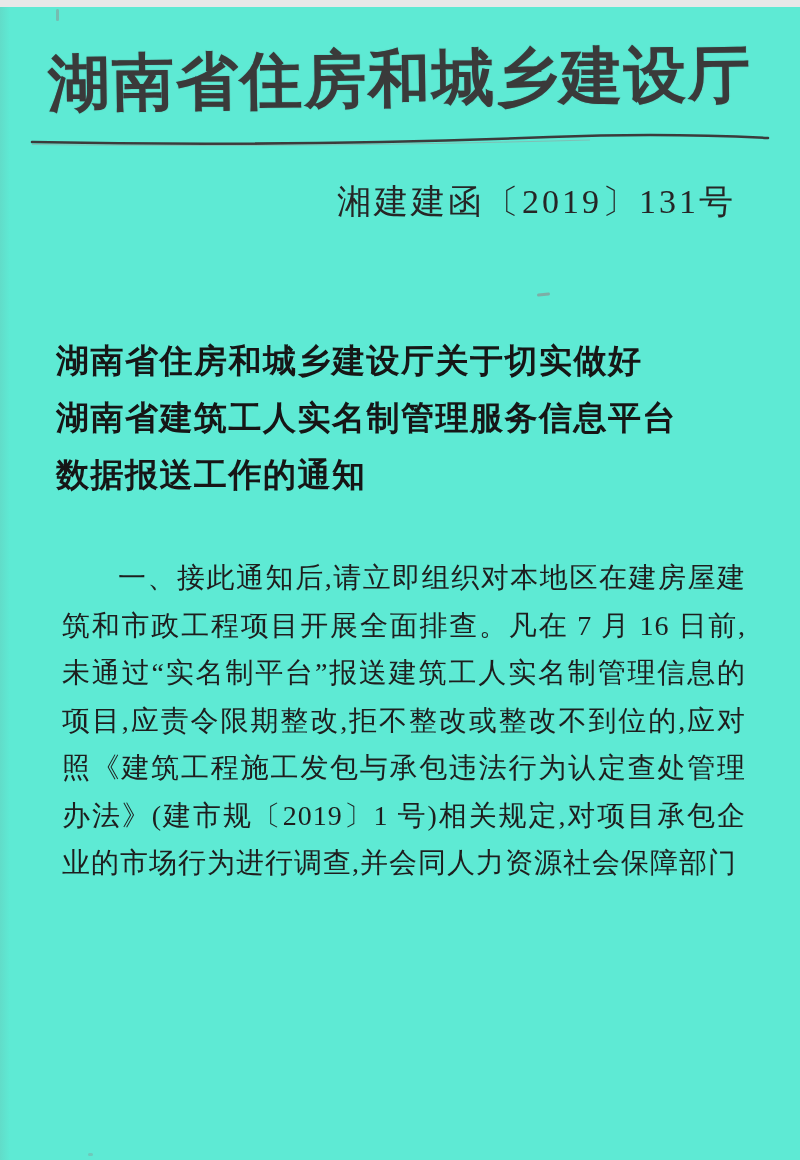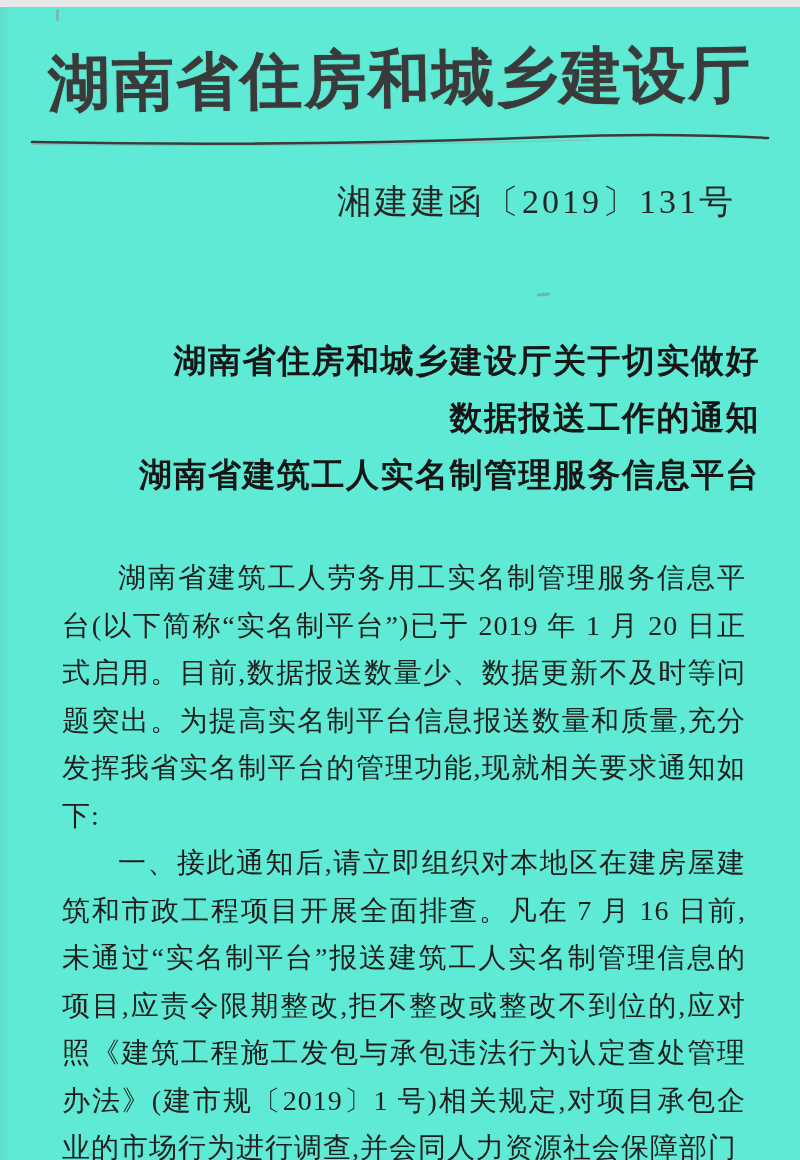--- a/index.html
+++ b/index.html
@@ -52,23 +52,23 @@
     top: 172px;
     right: 64px;
     font-size: 34px;
     letter-spacing: 3px;
     color: #262626;
     white-space: nowrap;
   }
   .doc-title {
     position: absolute;
     top: 326px;
-    left: 40px;
+    left: 56px;
     right: 40px;
-    text-align: right;
+    text-align: left;
     font-size: 33px;
     font-weight: 700;
     line-height: 57px;
     letter-spacing: 1.5px;
     color: #161616;
   }
   .body-text {
     position: absolute;
     top: 547px;
     left: 62px;
@@ -127,22 +127,21 @@
   </svg>
 
   <div class="doc-number">湘建建函〔2019〕131号</div>
 
   <div class="scan-artifact artifact-dash"></div>
   <div class="scan-artifact artifact-topleft"></div>
   <div class="scan-artifact artifact-bottom"></div>
 
   <div class="doc-title">
     <div>湖南省住房和城乡建设厅关于切实做好</div>
+    <div>湖南省建筑工人实名制管理服务信息平台</div>
     <div>数据报送工作的通知</div>
-    <div>湖南省建筑工人实名制管理服务信息平台</div>
   </div>
 
   <div class="body-text">
-    <p class="para">湖南省建筑工人劳务用工实名制管理服务信息平台(以下简称“实名制平台”)已于 2019 年 1 月 20 日正式启用。目前,数据报送数量少、数据更新不及时等问题突出。为提高实名制平台信息报送数量和质量,充分发挥我省实名制平台的管理功能,现就相关要求通知如下:</p>
     <p class="para">一、接此通知后,请立即组织对本地区在建房屋建筑和市政工程项目开展全面排查。凡在 7 月 16 日前,未通过“实名制平台”报送建筑工人实名制管理信息的项目,应责令限期整改,拒不整改或整改不到位的,应对照《建筑工程施工发包与承包违法行为认定查处管理办法》(建市规〔2019〕1 号)相关规定,对项目承包企业的市场行为进行调查,并会同人力资源社会保障部门</p>
   </div>
 
 </div>
 
 </body></html>

